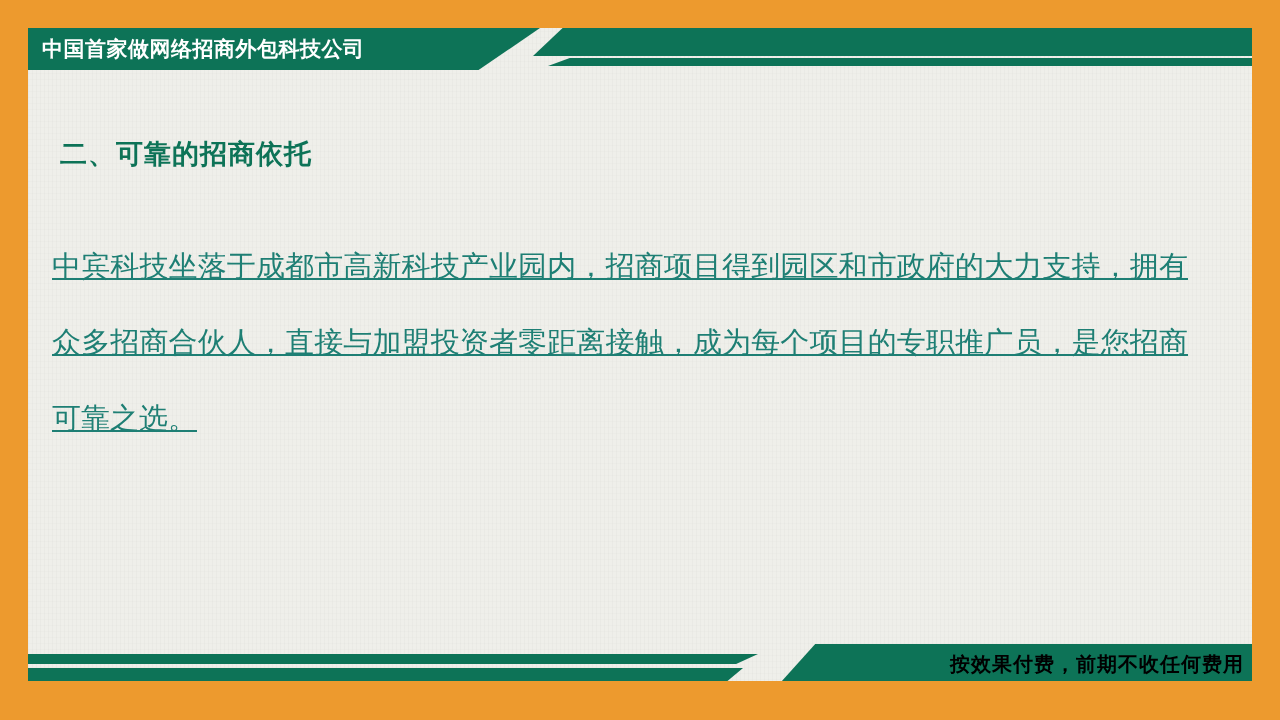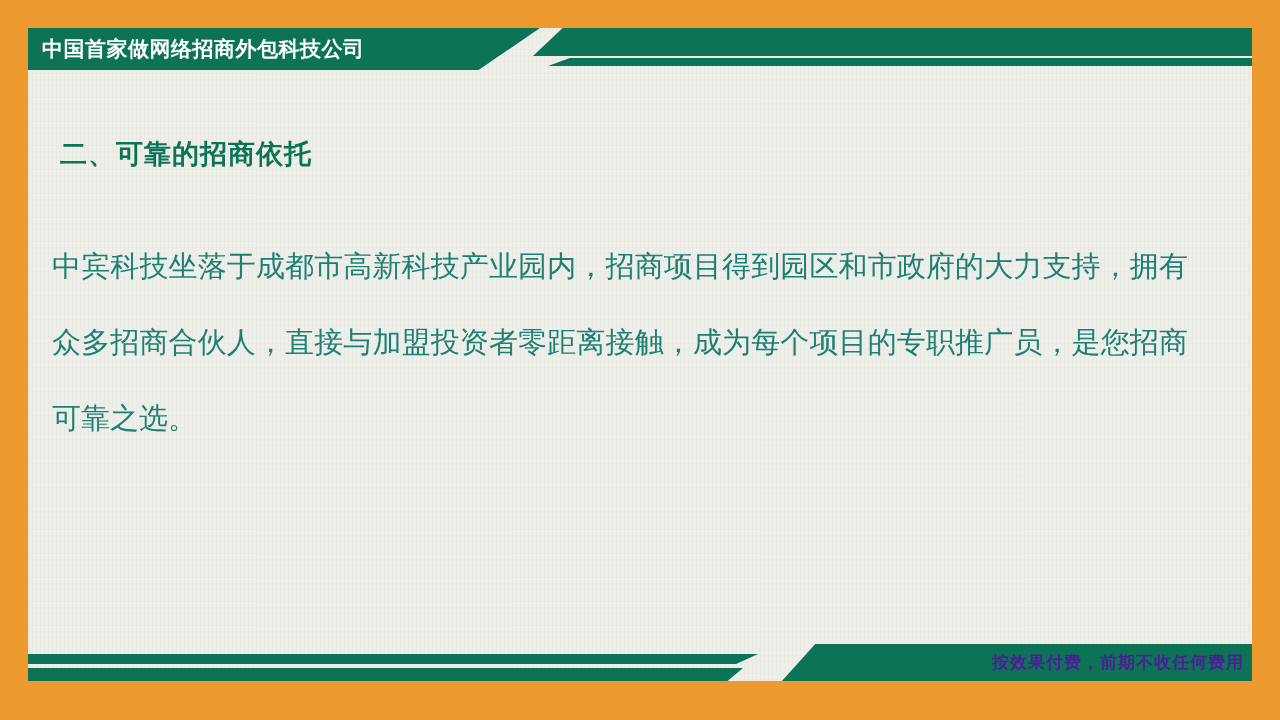--- a/index.html
+++ b/index.html
@@ -101,20 +101,21 @@
     position: absolute;
     left: 52px;
     top: 228px;
     width: 1136px;
     font-family: "Liberation Serif", serif;
     font-size: 29px;
     line-height: 76px;
     color: #1E7F74;
     text-align: justify;
     text-justify: inter-ideograph;
+    text-decoration: underline;
   }
 
   
   .footer-band {
     position: absolute;
     left: 28px;
     top: 644px;
     width: 1224px;
     height: 48px;
     overflow: hidden;
@@ -143,23 +144,23 @@
     top: 24px;
     width: 715px;
     height: 24px;
     background: #0D7357;
     clip-path: polygon(0 0, 100% 0, 96% 100%, 0 100%);
   }
   .footer-text {
     position: absolute;
     right: 36px;
     top: 651px;
-    font-size: 17px;
+    font-size: 20px;
     font-weight: bold;
-    color: #4c1d95;
+    color: #000000;
     letter-spacing: 1px;
     white-space: nowrap;
   }
 </style>
 </head>
 <body>
 
 <div class="slide">
 
   <div class="paper"></div>

